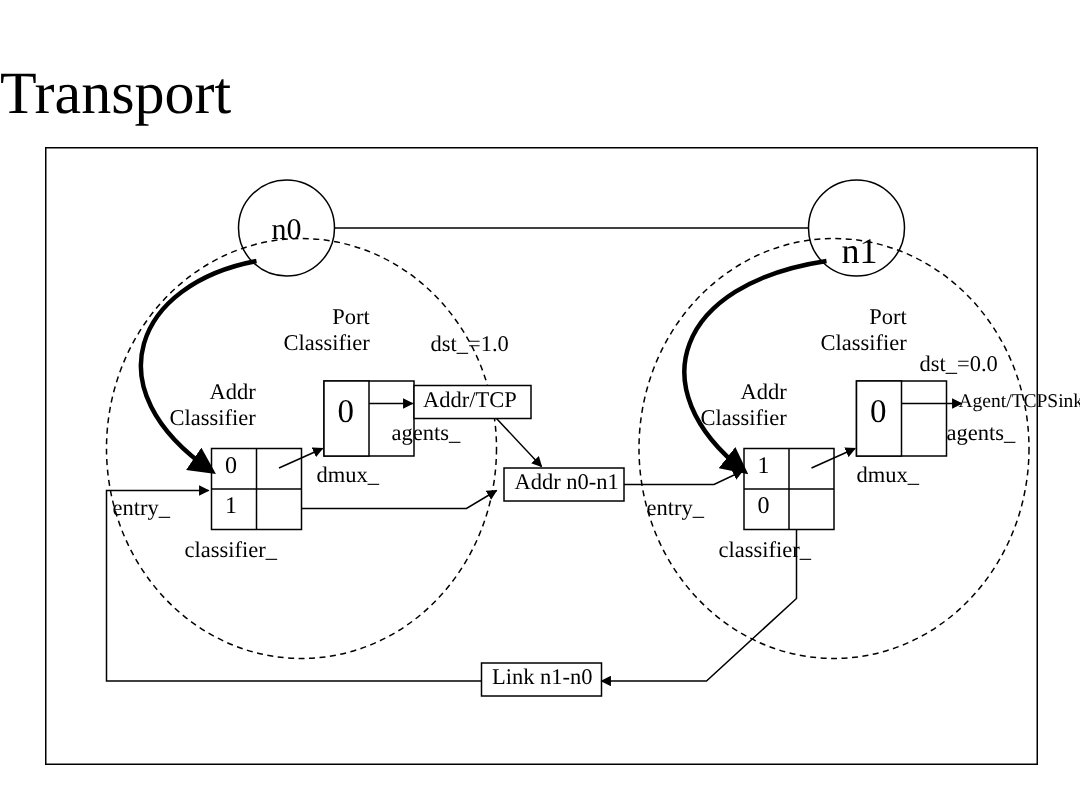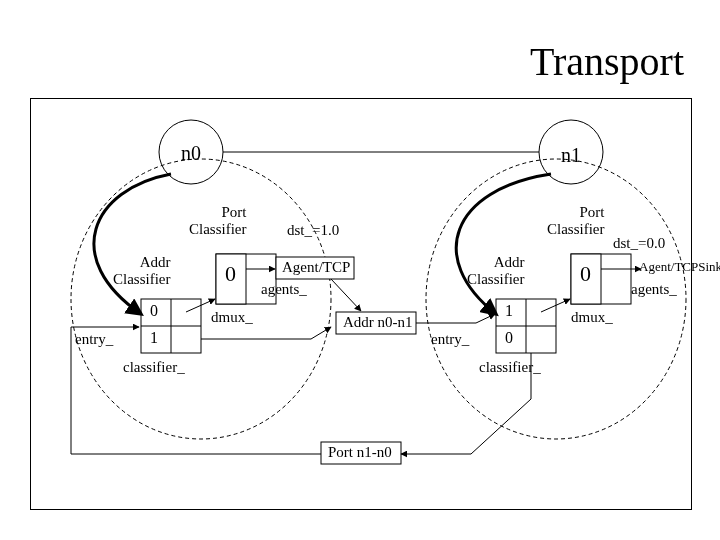--- a/index.html
+++ b/index.html
@@ -9,21 +9,21 @@
     width: 720px;
     height: 540px;
     position: relative;
     background: #fff;
   }
   .title {
     position: absolute;
     top: 38px;
     left: 0;
     width: 684px;
-    text-align: right;
+    text-align: left;
     font-size: 40px;
   }
   .frame {
     position: absolute;
     left: 30px;
     top: 98px;
     width: 660px;
     height: 410px;
     border: 1px solid #000;
   }
@@ -127,32 +127,32 @@
 
   <line x1="510" y1="213" x2="539" y2="200" class="solid" marker-end="url(#arr)"></line>
 
   <path d="M 500 254 L 500 300 L 440 355 L 370 355" class="solid" marker-end="url(#arr)"></path>
 
   <path d="M 290 355 L 40 355 L 40 228 L 108 228" class="solid" marker-end="url(#arr)"></path>
 
 </svg>
 
 <div class="label" style="left:150px;top:43px;font-size:20px">n0</div>
-<div class="label" style="left:530px;top:45px;font-size:20px">n1</div>
+<div class="label" style="left:530px;top:56px;font-size:24px">n1</div>
 
 <div class="label small" style="left:158px;top:105px;line-height:1.1">
   <span style="white-space:pre">Port
 Classifier</span>
 </div>
 <div class="label small" style="left:82px;top:155px;line-height:1.1">
   <span style="white-space:pre">Addr
 Classifier</span>
 </div>
 <div class="label small" style="left:256px;top:123px">dst_=1.0</div>
-<div class="label small" style="left:251px;top:160px">Agent/TCP</div>
+<div class="label small" style="left:251px;top:160px">Addr/TCP</div>
 <div class="label small" style="left:230px;top:182px">agents_</div>
 <div class="label small" style="left:180px;top:210px">dmux_</div>
 <div class="label small" style="left:44px;top:232px">entry_</div>
 <div class="label small" style="left:92px;top:260px">classifier_</div>
 <div class="label" style="left:119px;top:203px">0</div>
 <div class="label" style="left:119px;top:230px">1</div>
 <div class="label" style="left:194px;top:162px;font-size:22px">0</div>
 
 <div class="label small" style="left:516px;top:105px;line-height:1.1">
   <span style="white-space:pre">Port
@@ -166,15 +166,15 @@
 <div class="label small" style="left:608px;top:160px;font-size:13px">Agent/TCPSink</div>
 <div class="label small" style="left:600px;top:182px">agents_</div>
 <div class="label small" style="left:540px;top:210px">dmux_</div>
 <div class="label small" style="left:400px;top:232px">entry_</div>
 <div class="label small" style="left:448px;top:260px">classifier_</div>
 <div class="label" style="left:474px;top:230px">0</div>
 <div class="label" style="left:474px;top:203px">1</div>
 <div class="label" style="left:549px;top:162px;font-size:22px">0</div>
 
 <div class="label small" style="left:312px;top:215px">Addr n0-n1</div>
-<div class="label small" style="left:297px;top:345px">Port n1-n0</div>
+<div class="label small" style="left:297px;top:345px">Link n1-n0</div>
 
 </div>
 
 </body></html>

